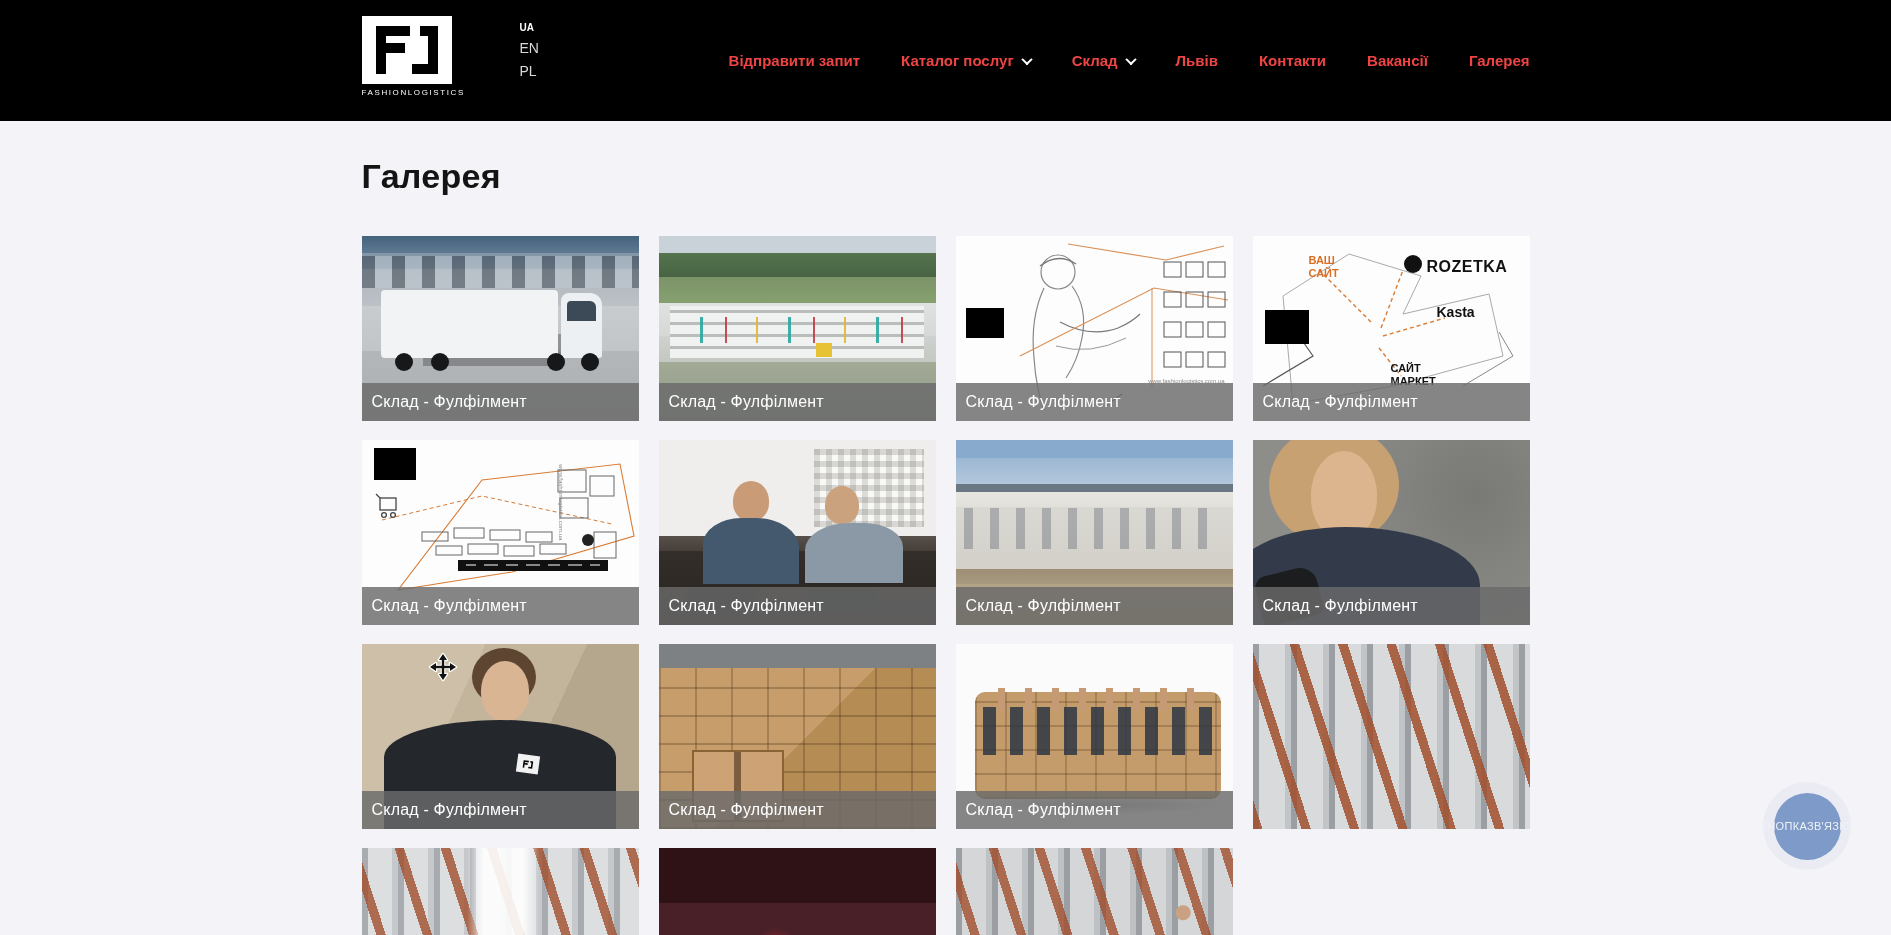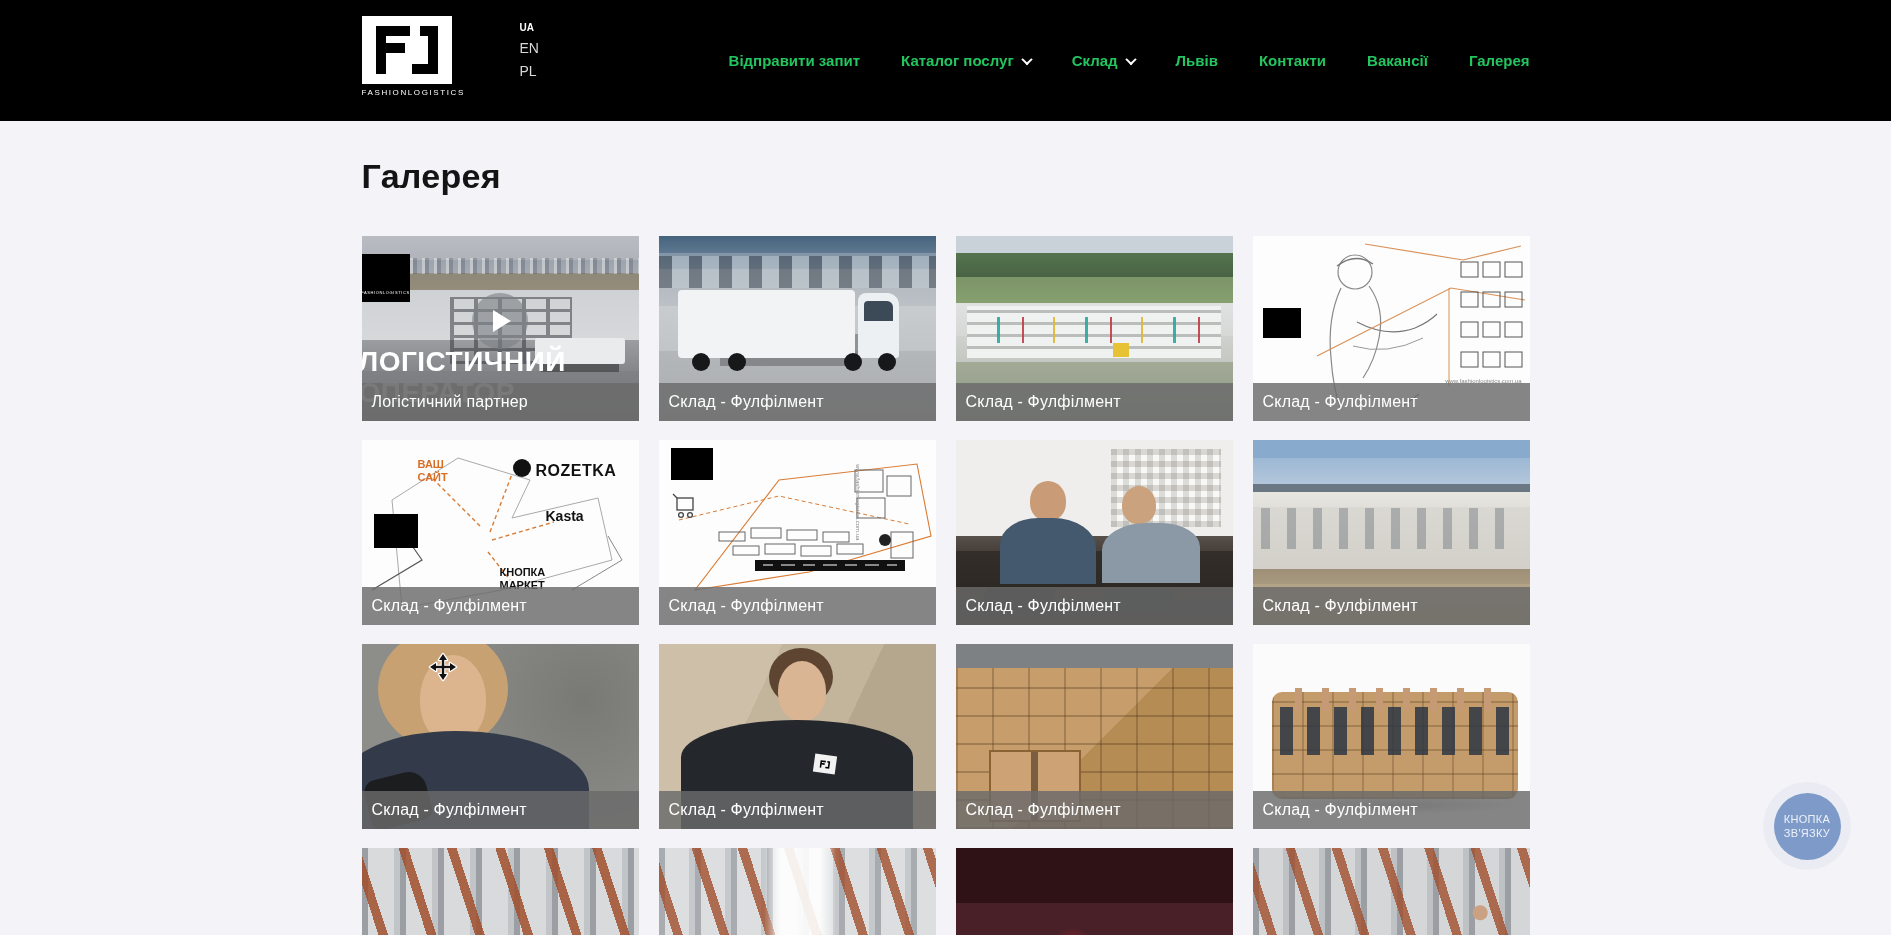--- a/index.html
+++ b/index.html
@@ -10,21 +10,21 @@
   .header { height:121px; background:#000; width:100%; }
   .hwrap { width:1168px; margin:0 auto; position:relative; height:121px; }
   .logo { position:absolute; left:0; top:16px; cursor:pointer; }
   .logo-box { width:90px; height:68px; background:#fff; display:block; }
   .logo-box svg { display:block; width:90px; height:68px; }
   .brand-line { display:block; color:#fff; font-size:8px; letter-spacing:1.6px; margin-top:4px; text-align:center; width:90px; }
   .langs { position:absolute; left:158px; top:22px; display:flex; flex-direction:column; gap:7px; }
   .lang { color:#d9d9d9; font-size:14px; cursor:pointer; background:none; border:none; text-align:left; font-family:inherit; }
   .lang.active { color:#fff; font-weight:700; font-size:10px; }
   .nav { position:absolute; right:0; top:0; height:121px; display:flex; align-items:center; gap:41px; }
-  .nav-item { color:#22c55e; font-size:15px; font-weight:700; cursor:pointer; white-space:nowrap; display:flex; align-items:center; }
+  .nav-item { color:#ef4444; font-size:15px; font-weight:700; cursor:pointer; white-space:nowrap; display:flex; align-items:center; }
   .chev { width:8px; height:8px; border-right:2px solid #fff; border-bottom:2px solid #fff; transform:rotate(45deg) translate(-1px,-1px); display:inline-block; margin-left:9px; }
 
   
   .main { width:1168px; margin:0 auto; }
   .page-title { font-size:34px; font-weight:700; color:#141414; margin-top:36px; line-height:38px; letter-spacing:.3px; }
   .filters { margin-top:23px; display:flex; gap:11px; }
   .pill { height:43px; padding:0 17px; border-radius:10px; border:1.5px solid #121212; background:#fff; font-size:15px; color:#1b1b1b; display:flex; align-items:center; cursor:pointer; font-family:inherit; white-space:nowrap; }
   .pill.active { background:#0c0c0c; color:#fff; border-color:#0c0c0c; }
 
   .grid { margin-top:41px; display:grid; grid-template-columns:repeat(4,277px); column-gap:20px; row-gap:19px; }
@@ -127,21 +127,21 @@
     radial-gradient(circle at 42% 55%, rgba(255,70,70,.95) 0 3px, rgba(190,40,50,.4) 9px, rgba(190,40,50,0) 22px),
     linear-gradient(180deg,#2e1216 0 30%,#4a2028 30% 70%,#371418 100%); }
   [data-visual="rack-c"] .ph { background:
     radial-gradient(circle at 82% 75%, #1f1a17 0 16px, rgba(31,26,23,0) 17px),
     radial-gradient(circle at 82% 35%, #caa183 0 7px, rgba(202,161,131,0) 8px),
     repeating-linear-gradient(72deg, rgba(161,79,44,.8) 0 9px, rgba(161,79,44,0) 9px 44px),
     repeating-linear-gradient(90deg,#9b9ea3 0 6px,#d4d6d8 6px 30px,#bfc2c5 30px 36px); }
 
   
   .float-btn { position:absolute; right:40px; top:782px; width:88px; height:88px; border-radius:50%; background:#ebecf3; display:flex; align-items:center; justify-content:center; cursor:pointer; border:none; }
-  .float-inner { width:67px; height:67px; border-radius:50%; background:#7e9ac8; color:#eef2f8; font-size:11px; line-height:14px; display:flex; flex-direction:column; align-items:center; justify-content:center; text-align:center; letter-spacing:.3px; }
+  .float-inner { width:67px; height:67px; border-radius:50%; background:#7e9ac8; color:#eef2f8; font-size:11px; line-height:14px; display:flex; flex-direction:row; align-items:center; justify-content:center; text-align:center; letter-spacing:.3px; }
 
   
   .cursor { position:absolute; left:428px; top:652px; z-index:50; pointer-events:none; }
 </style>
 </head>
 <body>
 
 <svg width="0" height="0" style="position:absolute" aria-hidden="true">
   <symbol id="fl-glyph" viewBox="0 0 90 68">
     <path d="M14 10 h34 v10 h-24 v7 h19 v10 h-19 v21 h-10 z"></path>
@@ -191,37 +191,20 @@
     </nav>
   </div>
 </header>
 
 <main class="main">
   <h1 class="page-title">Галерея</h1>
 
 
   <div class="grid">
 
-    <figure class="card" data-visual="video">
-      <div class="ph"></div>
-      <div class="wins"></div>
-      <div class="trk2"></div>
-      <div class="vid-logo">
-        <svg viewBox="0 0 90 68">
-            <use href="#fl-glyph"></use>
-          </svg>
-        <span class="mini">FASHIONLOGISTICS</span>
-      </div>
-      <div class="play">
-          <i></i>
-        </div>
-      <div class="big1">ЛОГІСТИЧНИЙ</div>
-      <div class="big2">ОПЕРАТОР</div>
-      <figcaption class="cap">Логістичний партнер</figcaption>
-    </figure>
 
     <figure class="card" data-visual="truck">
       <div class="ph"></div>
       <div class="band"></div>
       <div class="trk"></div>
       <div class="cab"></div>
       <div class="wheels"></div>
       <figcaption class="cap">Склад - Фулфілмент</figcaption>
     </figure>
 
@@ -278,21 +261,21 @@
         <path d="M128 92 L150 34" stroke="#d97b33" stroke-width="1.4" stroke-dasharray="4 3"></path>
         <path d="M130 100 L192 82" stroke="#d97b33" stroke-width="1.4" stroke-dasharray="4 3"></path>
         <path d="M126 112 L148 140" stroke="#d97b33" stroke-width="1.4" stroke-dasharray="4 3"></path>
         <path d="M10 150 L60 120 L46 100" fill="none" stroke="#555" stroke-width="1.2"></path>
         <path d="M210 150 L260 120 L246 96" fill="none" stroke="#888" stroke-width="1"></path>
         <circle cx="160" cy="28" r="9" fill="#111"></circle>
       </svg>
       <div class="dlabel" style="left:56px;top:18px;font-size:11px;color:#d96f26;width:46px;">ВАШ САЙТ</div>
       <div class="dlabel" style="left:174px;top:22px;font-size:16px;letter-spacing:.5px;">ROZETKA</div>
       <div class="dlabel" style="left:184px;top:68px;font-size:14px;">Kasta</div>
-      <div class="dlabel" style="left:138px;top:126px;font-size:11px;width:60px;">КНОПКА МАРКЕТ</div>
+      <div class="dlabel" style="left:138px;top:126px;font-size:11px;width:60px;">САЙТ МАРКЕТ</div>
       <div class="fl-mini" style="left:12px;top:74px;width:44px;height:34px;">
         <svg viewBox="0 0 90 68">
             <use href="#fl-glyph"></use>
           </svg>
       </div>
       <figcaption class="cap">Склад - Фулфілмент</figcaption>
     </figure>
 
     <figure class="card sketchbg" data-visual="warehouse-scheme">
       <div class="ph sketchbg"></div>

